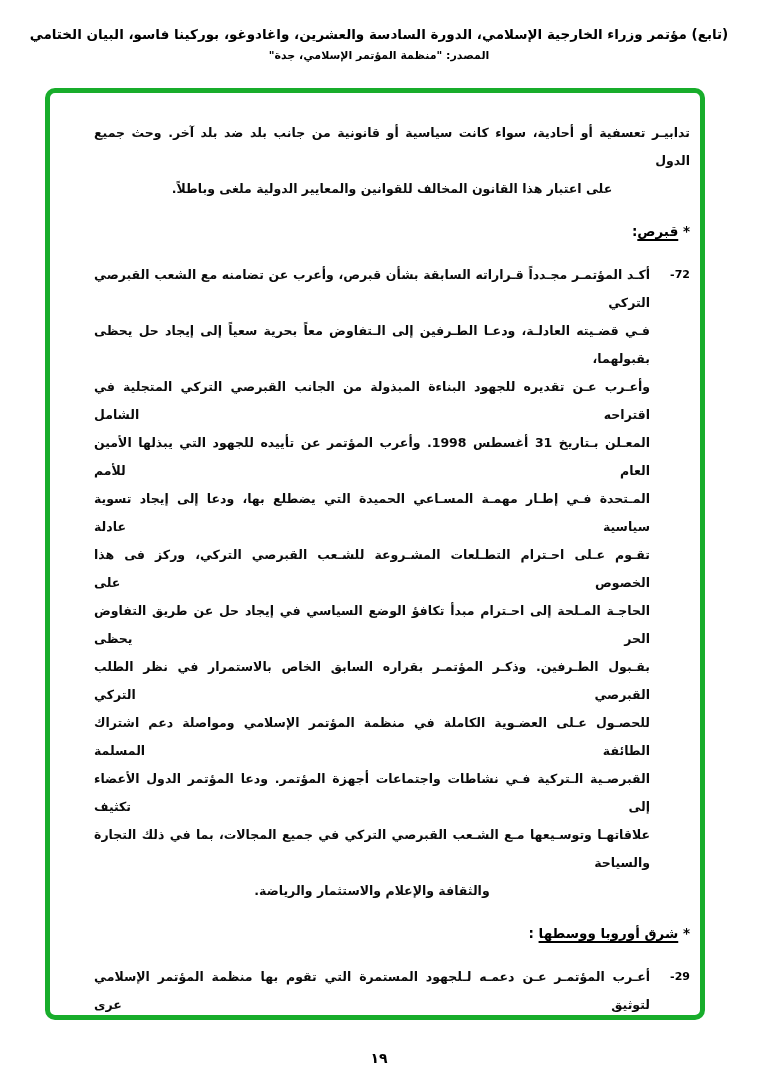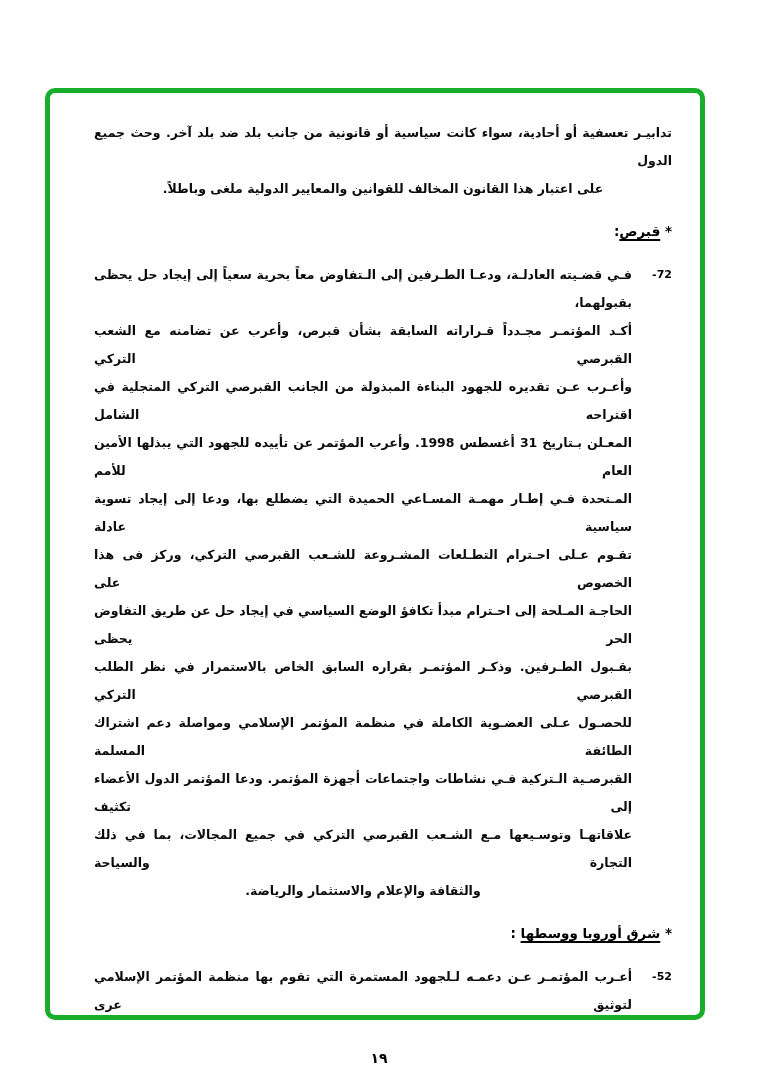--- a/index.html
+++ b/index.html
@@ -15,21 +15,21 @@
   .doc-header .h-line2{font-size:11px;font-weight:bold;margin-top:5px;}
 
   
   .frame{
     position:absolute;left:45px;top:88px;width:650px;height:922px;
     border:5px solid #18ad2b;border-radius:10px;background:#fff;
     box-sizing:content-box;
   }
   .frame-inner{
     position:absolute;top:0;left:0;right:0;bottom:0;
-    padding:26px 28px 8px 44px;direction:rtl;overflow:hidden;
+    padding:26px 10px 8px 44px;direction:rtl;overflow:hidden;
   }
 
   
   .para{display:flex;direction:rtl;margin:0 0 14px 0;}
   .para .num{
     flex:0 0 auto;width:40px;font-size:11px;font-weight:bold;line-height:28px;
     text-align:right;white-space:nowrap;
   }
   .para .plines{flex:1;min-width:0;}
   .line{
@@ -53,50 +53,57 @@
   .page-footer{
     position:absolute;left:0;right:0;bottom:12px;text-align:center;
     font-size:14px;font-weight:bold;
   }
 </style>
 </head>
 <body>
 
 <div class="page">
 
+  <div class="doc-header">
+    <div class="h-line1">(تابع) مؤتمر وزراء الخارجية الإسلامي، الدورة السادسة والعشرين، واغادوغو، بوركينا فاسو، البيان الختامي</div>
+    <div class="h-line2">
+      <span>المصدر:</span>
+      <span>"منظمة المؤتمر الإسلامي، جدة"</span>
+    </div>
+  </div>
 
   <div class="frame">
     <div class="frame-inner" id="doc-content">
         <div class="para plain">
           <div class="plines">
             <div class="line">تدابيـر تعسفية أو أحادية، سواء كانت سياسية أو قانونية من جانب بلد ضد بلد آخر. وحث جميع الدول</div>
             <div class="line last">على اعتبار هذا القانون المخالف للقوانين والمعايير الدولية ملغى وباطلاً.</div>
           </div>
         </div>
         <div class="heading"><span class="h-star">* </span><span class="h-title">قبرص</span><span class="h-colon">:</span></div>
         <div class="para numbered">
           <div class="num">72-</div>
           <div class="plines">
+            <div class="line">أكـد المؤتمـر مجـدداً قـراراته السابقة بشأن قبرص، وأعرب عن تضامنه مع الشعب القبرصي التركي</div>
             <div class="line">فـي قضـيته العادلـة، ودعـا الطـرفين إلى الـتفاوض معاً بحرية سعياً إلى إيجاد حل يحظى بقبولهما،</div>
-            <div class="line">أكـد المؤتمـر مجـدداً قـراراته السابقة بشأن قبرص، وأعرب عن تضامنه مع الشعب القبرصي التركي</div>
             <div class="line">وأعـرب عـن تقديره للجهود البناءة المبذولة من الجانب القبرصي التركي المتجلية في اقتراحه الشامل</div>
             <div class="line">المعـلن بـتاريخ 31 أغسطس 1998. وأعرب المؤتمر عن تأييده للجهود التي يبذلها الأمين العام للأمم</div>
             <div class="line">المـتحدة فـي إطـار مهمـة المسـاعي الحميدة التي يضطلع بها، ودعا إلى إيجاد تسوية سياسية عادلة</div>
             <div class="line">تقـوم عـلى احـترام التطـلعات المشـروعة للشـعب القبرصي التركي، وركز فى هذا الخصوص على</div>
             <div class="line">الحاجـة المـلحة إلى احـترام مبدأ تكافؤ الوضع السياسي في إيجاد حل عن طريق التفاوض الحر يحظى</div>
             <div class="line">بقـبول الطـرفين. وذكـر المؤتمـر بقراره السابق الخاص بالاستمرار في نظر الطلب القبرصي التركي</div>
             <div class="line">للحصـول عـلى العضـوية الكاملة في منظمة المؤتمر الإسلامي ومواصلة دعم اشتراك الطائفة المسلمة</div>
             <div class="line">القبرصـية الـتركية فـي نشاطات واجتماعات أجهزة المؤتمر. ودعا المؤتمر الدول الأعضاء إلى تكثيف</div>
             <div class="line">علاقاتهـا وتوسـيعها مـع الشـعب القبرصي التركي في جميع المجالات، بما في ذلك التجارة والسياحة</div>
             <div class="line last">والثقافة والإعلام والاستثمار والرياضة.</div>
           </div>
         </div>
         <div class="heading"><span class="h-star">* </span><span class="h-title">شرق أوروبا ووسطها</span><span class="h-colon"> :</span></div>
         <div class="para numbered">
-          <div class="num">52-</div>
+          <div class="num">29-</div>
           <div class="plines">
             <div class="line">أعـرب المؤتمـر عـن دعمـه لـلجهود المستمرة التي تقوم بها منظمة المؤتمر الإسلامي لتوثيق عرى</div>
           </div>
         </div>
       </div>
   </div>
 
   <div class="page-footer">١٩</div>
 
 </div>

